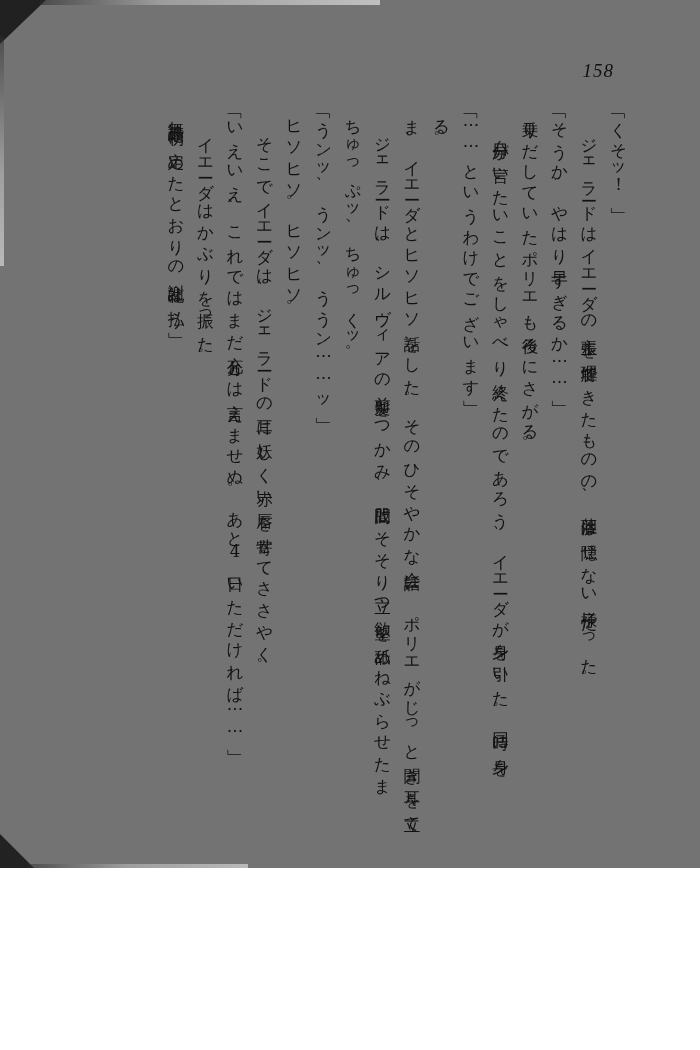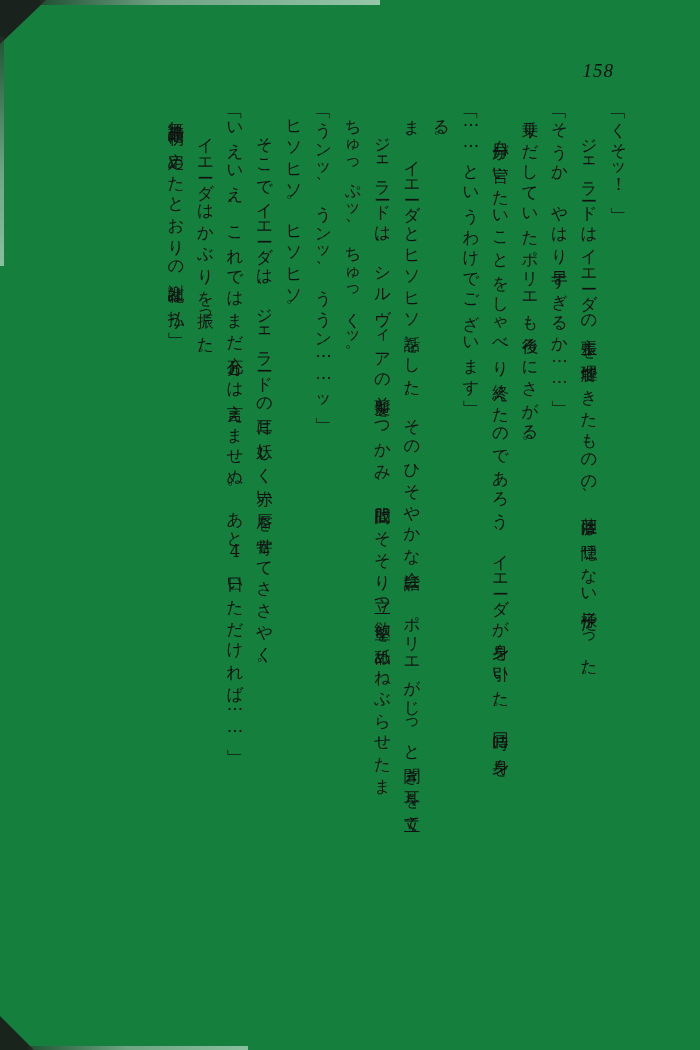--- a/index.html
+++ b/index.html
@@ -3,22 +3,22 @@
 <meta charset="utf-8">
 <style>
   html, body {
     margin: 0;
     padding: 0;
     background: #ffffff;
   }
   #page {
     position: relative;
     width: 700px;
-    height: 1050px;
-    background: #15803d;
+    height: 868px;
+    background: #737373;
     overflow: hidden;
     font-family: "Liberation Serif", "DejaVu Serif", serif;
     color: #111111;
   }
   
   .edge-smudge {
     position: absolute;
     background: #1a1a1a;
     opacity: 0.9;
   }

